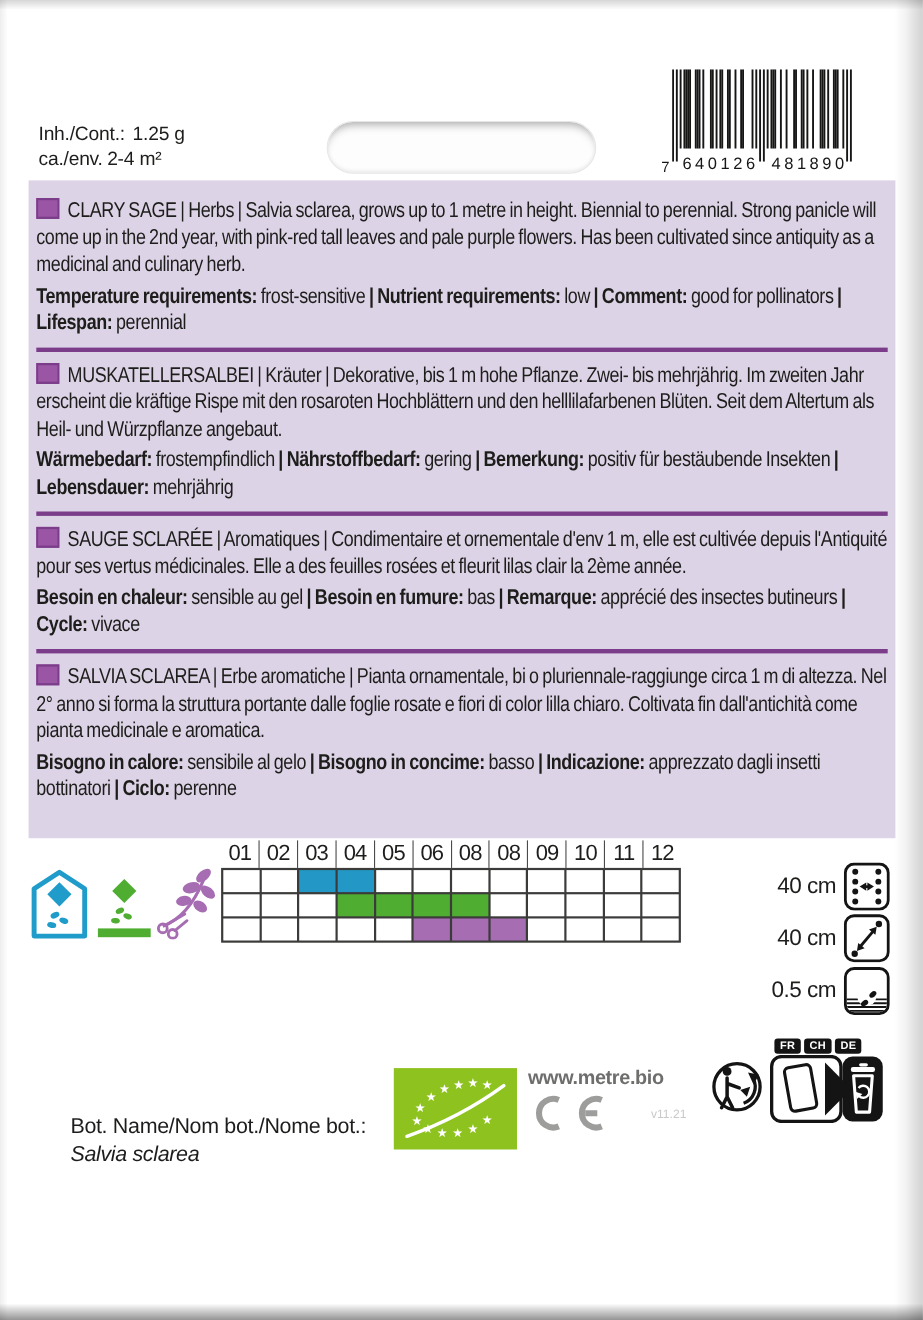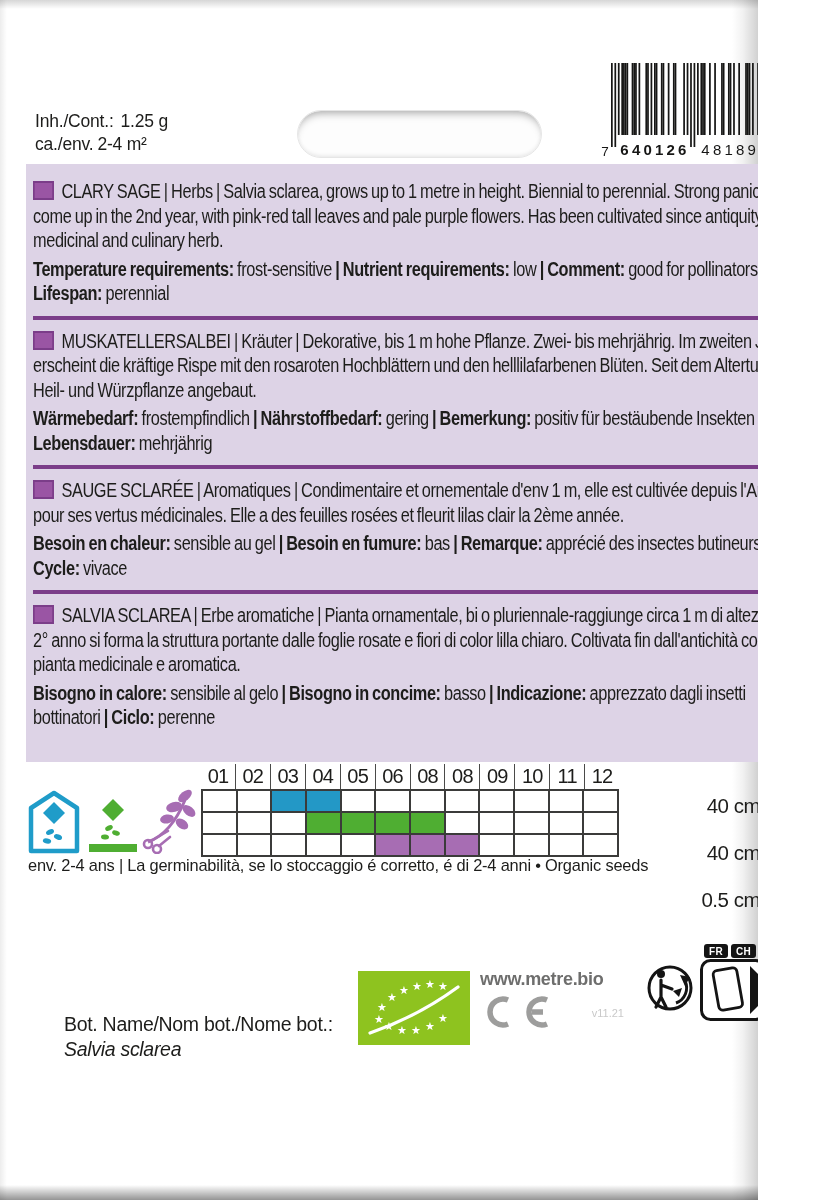--- a/index.html
+++ b/index.html
@@ -1,35 +1,35 @@
 <!DOCTYPE html>
 <html style="--accent-purple: #7b3d89; --bullet-fill: #9a55a4; --panel-bg: #ddd3e6; --calendar-blue: #2398c6; --calendar-green: #4fae32; --calendar-purple: #a76db3; --eu-organic-green: #8ec31f; --icon-blue: #1f9cc9; --icon-green: #4fae32; --icon-purple: #a76db3; --text-dark: #1d1d1b;"><head>
 <meta charset="utf-8">
 <style>
   html,body{margin:0;padding:0;background:#fff;}
-  .packet{position:relative;width:758px;height:1200px;background:#fff;overflow:hidden;
+  .packet{position:relative;width:839px;height:1200px;background:#fff;overflow:hidden;
           font-family:"Liberation Sans",sans-serif;color:#1d1d1b;}
   .abs{position:absolute;}
 
   
   .edge-top{left:0;top:0;width:100%;height:9px;background:linear-gradient(rgba(0,0,0,0.16),rgba(0,0,0,0));}
   .edge-right{right:0;top:0;width:26px;height:100%;background:linear-gradient(to right,rgba(0,0,0,0),rgba(0,0,0,0.05) 40%,rgba(0,0,0,0.18));}
   .edge-bottom{left:0;bottom:0;width:100%;height:15px;background:linear-gradient(rgba(0,0,0,0),rgba(0,0,0,0.42));}
   .edge-left{left:0;top:0;width:7px;height:100%;background:linear-gradient(to right,rgba(0,0,0,0.07),rgba(0,0,0,0));}
 
   
   .content-info{left:35px;top:110px;font-size:17.5px;line-height:22.5px;letter-spacing:-0.2px;}
   .content-info .gap{margin-left:7px;}
   .euro-slot{left:297px;top:110px;width:245px;height:48px;border-radius:24px;background:#fdfdfd;
              border:1px solid #e6e6e6;box-sizing:border-box;
              box-shadow:inset 0 7px 9px -5px rgba(0,0,0,0.35), inset 0 -3px 4px -2px rgba(0,0,0,0.10);}
   .barcode{left:598px;top:63px;width:182px;height:100px;}
   .bc-num{position:absolute;top:78px;font-size:15px;letter-spacing:3.2px;color:#161615;text-align:center;background:transparent;}
   .bc-lead{left:0;width:14px;letter-spacing:0;font-size:13.5px;top:81px;}
-  .bc-left{left:21px;width:72px;font-weight:bold;}
+  .bc-left{left:21px;width:72px;}
   .bc-right{left:102px;width:72px;}
 
   
   .lang-panel{left:26px;top:164px;width:788px;height:598px;background:var(--panel-bg,#ddd3e6);
               padding-top:6px;box-sizing:border-box;overflow:hidden;}
   .divider{height:4px;background:var(--accent-purple,#7b3d89);margin:0 7px;}
   .block{padding:9px 7px 10px;overflow:hidden;}
   .block-text{width:925px;transform:scaleX(0.8367);transform-origin:0 0;
               font-size:19.5px;line-height:24.5px;letter-spacing:-0.45px;word-spacing:-1px;}
   .block-text p{margin:0;}
@@ -289,21 +289,20 @@
         <line x1="2" y1="36.5" x2="40" y2="36.5"></line>
           <line x1="2" y1="40" x2="40" y2="40"></line>
       </g>
       <ellipse cx="21" cy="28" rx="8.5" ry="7" fill="#fff"></ellipse>
     </g>
     <ellipse cx="26.5" cy="25" rx="3.6" ry="2.4" fill="#141414" transform="rotate(-40 26.5 25)"></ellipse>
     <ellipse cx="19" cy="33" rx="3.6" ry="2.4" fill="#141414" transform="rotate(-35 19 33)"></ellipse>
   </svg>
 
   <div class="abs company" id="company">
-      <div class="company-line">env. 2-4 ans | La germinabilità, se lo stoccaggio é corretto, é di 2-4 anni • Organic seeds</div>
     </div>
 
   <div class="abs bot-label">Bot. Name/Nom bot./Nome bot.:</div>
   <div class="abs bot-name">Salvia sclarea</div>
 
   <svg class="abs eu-logo" viewBox="0 0 112 74">
     <path d="M12,62 C38,53 70,38 100,16" fill="none" stroke="#fff" stroke-width="3.2" stroke-linecap="round"></path>
     <g id="eu-stars" fill="#fff" font-family="DejaVu Sans, sans-serif" font-size="11" text-anchor="middle">
         <text x="24" y="40">★</text>
         <text x="34" y="30">★</text>

